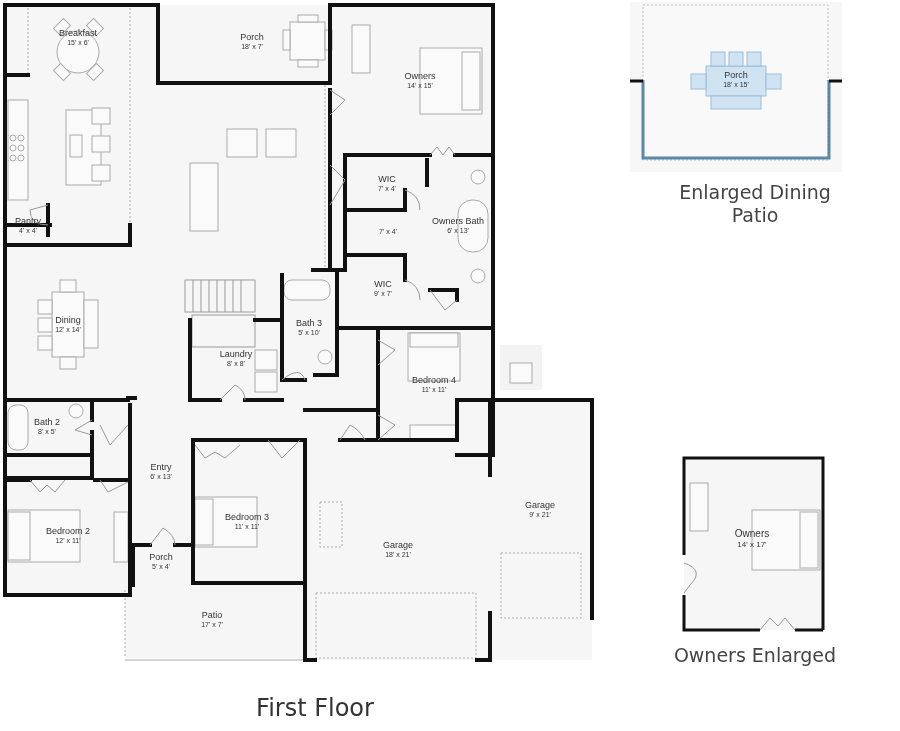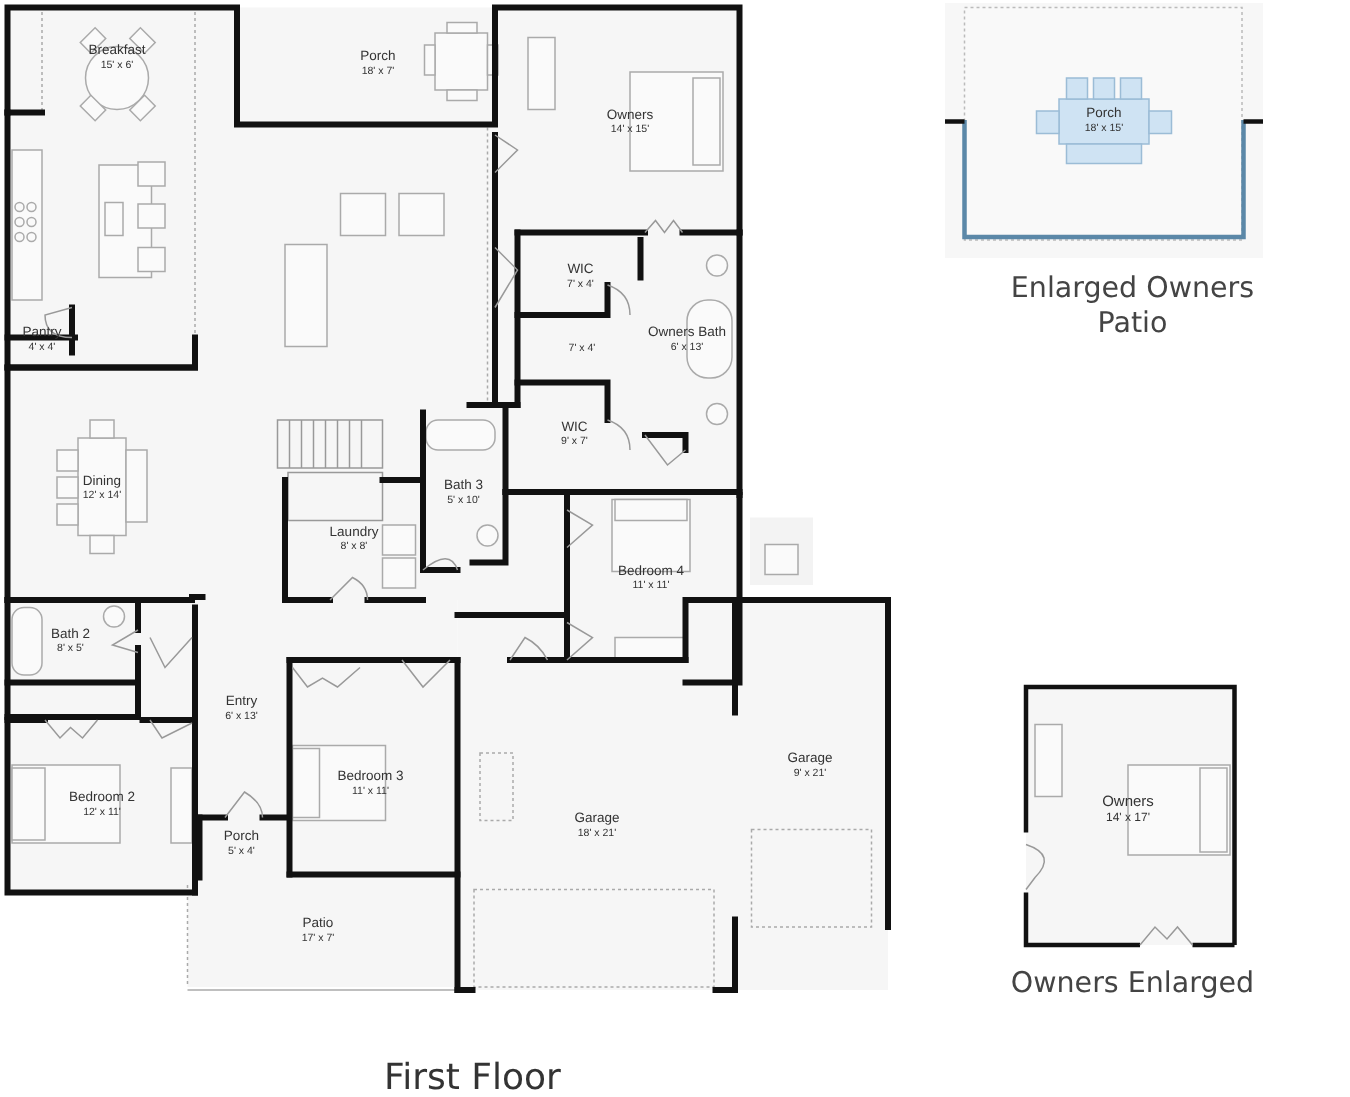--- a/index.html
+++ b/index.html
@@ -6,21 +6,21 @@
   body{width:900px;height:731px;position:relative;overflow:hidden;font-family:"Liberation Sans",sans-serif;}
   svg{position:absolute;left:0;top:0;}
   .wall{stroke:#111;stroke-width:4;fill:none;stroke-linecap:square;}
   .thin{stroke:#999;stroke-width:1;fill:none;}
   .dot{stroke:#aaa;stroke-width:1;fill:none;stroke-dasharray:2 2;}
   .furn{stroke:#aaa;stroke-width:1;fill:#fafafa;}
   .floor{fill:#f6f6f6;}
   .rlabel{font-family:"Liberation Sans",sans-serif;font-size:9px;fill:#333;text-anchor:middle;}
   .rdim{font-family:"Liberation Sans",sans-serif;font-size:7px;fill:#333;text-anchor:middle;}
   .caption{position:absolute;font-family:"DejaVu Sans",sans-serif;color:#444;text-align:center;}
-  .title{left:200px;top:694px;width:230px;font-size:24px;color:#333;margin-top:10px;}
+  .title{left:200px;top:694px;width:230px;font-size:24px;color:#333;}
   .cap1{left:640px;top:181px;width:230px;font-size:19px;line-height:23px;}
   .cap2{left:650px;top:644px;width:210px;font-size:19px;}
 </style>
 </head>
 <body>
 
 <svg width="900" height="731" viewBox="0 0 900 731">
 
   <g>
     <rect class="floor" x="5" y="5" width="488" height="395"></rect>
@@ -282,16 +282,16 @@
     <rect x="752" y="510" width="68" height="60" class="furn"></rect>
     <rect x="800" y="512" width="18" height="56" class="furn"></rect>
     <rect x="690" y="483" width="18" height="48" class="furn"></rect>
     <text class="rlabel" x="752" y="537" style="font-size:10px">Owners</text>
     <text class="rdim" x="752" y="547" style="font-size:8px">14' x 17'</text>
   </g>
 </svg>
 
 <div class="caption title">First Floor</div>
 <div class="caption cap1">
-  <div>Enlarged Owners</div>
+  <div>Enlarged Dining</div>
   <div>Patio</div>
 </div>
 <div class="caption cap2">Owners Enlarged</div>
 
 </body></html>

